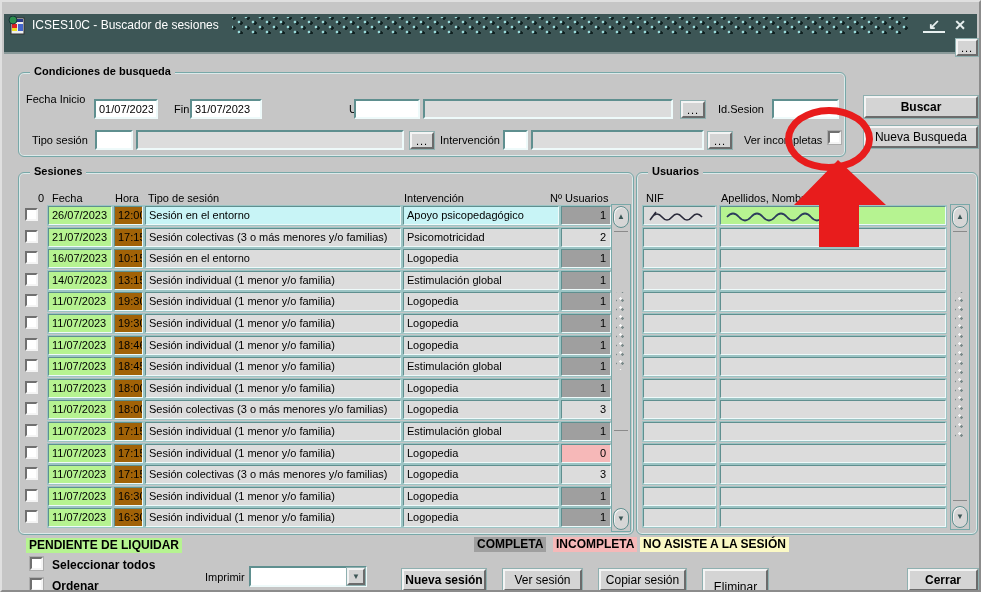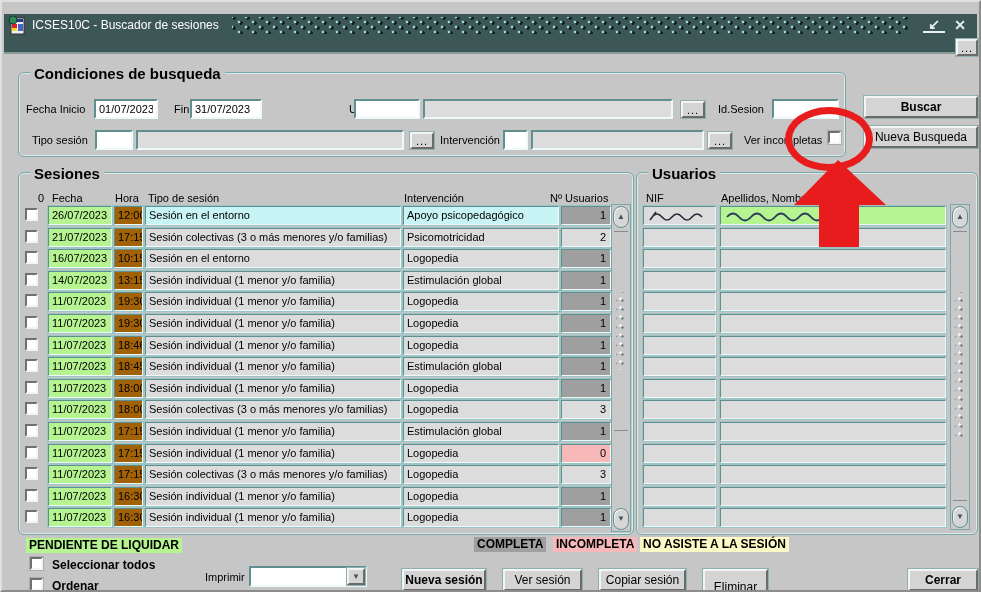--- a/index.html
+++ b/index.html
@@ -39,21 +39,21 @@
          border-top:2px solid #f4f4f4; border-left:2px solid #f4f4f4;
          border-bottom:2px solid #6b6b6b; border-right:2px solid #6b6b6b;
          box-shadow:0 0 0 1px #8fb0b0; font-size:12px; cursor:default;
          display:flex; align-items:center; justify-content:center; }
   .dots { font-size:11px; letter-spacing:1px; }
   .lbl { position:absolute; white-space:nowrap; }
   .b { font-weight:bold; }
 
   .groupbox { position:absolute; border:1px solid #78a8a8; border-radius:6px;
               box-shadow:inset 0 0 0 1px #dceaea; }
-  .grouplabel { position:absolute; background:#c6c6c6; padding:0 4px; font-weight:bold; font-size:15px; }
+  .grouplabel { position:absolute; background:#c6c6c6; padding:0 4px; font-weight:bold; font-size:11px; }
 
   .cbox { position:absolute; width:13px; height:13px; background:#fff;
           border-top:2px solid #707070; border-left:2px solid #707070;
           border-bottom:2px solid #f4f4f4; border-right:2px solid #f4f4f4;
           box-shadow:0 0 0 1px #acacac; }
 
   
   .srow, .urow { position:relative; height:19px; margin-bottom:2.6px; }
   .cell { position:absolute; top:0; height:19px; font-size:11px; padding:2px 2px 0 3px;
           white-space:nowrap; overflow:hidden;
@@ -124,21 +124,21 @@
     <div class="tpattern"></div>
     <div class="win-btn btn-min">↙</div>
     <div class="win-btn btn-close">✕</div>
   </div>
 
   <div class="btn dots" style="left:954px; top:37px; width:22px; height:17px;">...</div>
 
   <div class="groupbox" style="left:16px; top:70px; width:828px; height:85px;"></div>
   <span class="grouplabel" style="left:28px; top:63px;">Condiciones de busqueda</span>
 
-  <span class="lbl" style="left:24px; top:101px;">Fecha  Inicio</span>
+  <span class="lbl" style="left:24px; top:91px;">Fecha  Inicio</span>
   <input class="field inset" style="left: 92px; top: 97px; width: 64px;" value="01/07/2023">
   <span class="lbl" style="left:172px; top:101px;">Fin</span>
   <input class="field inset" style="left: 188px; top: 97px; width: 72px;" value="31/07/2023">
   <span class="lbl" style="left:311px; top:101px;margin-left:36px;">Usuario</span>
   <input class="field inset" style="left: 352px; top: 97px; width: 66px;">
   <div class="field inset gray-ro" style="left:421px; top:97px; width:250px; height:20px;"></div>
   <div class="btn dots" style="left:679px; top:99px; width:24px; height:17px;">...</div>
   <span class="lbl" style="left:716px; top:101px;">Id.Sesion</span>
   <input class="field inset" style="left: 770px; top: 97px; width: 67px;" value="">
 

